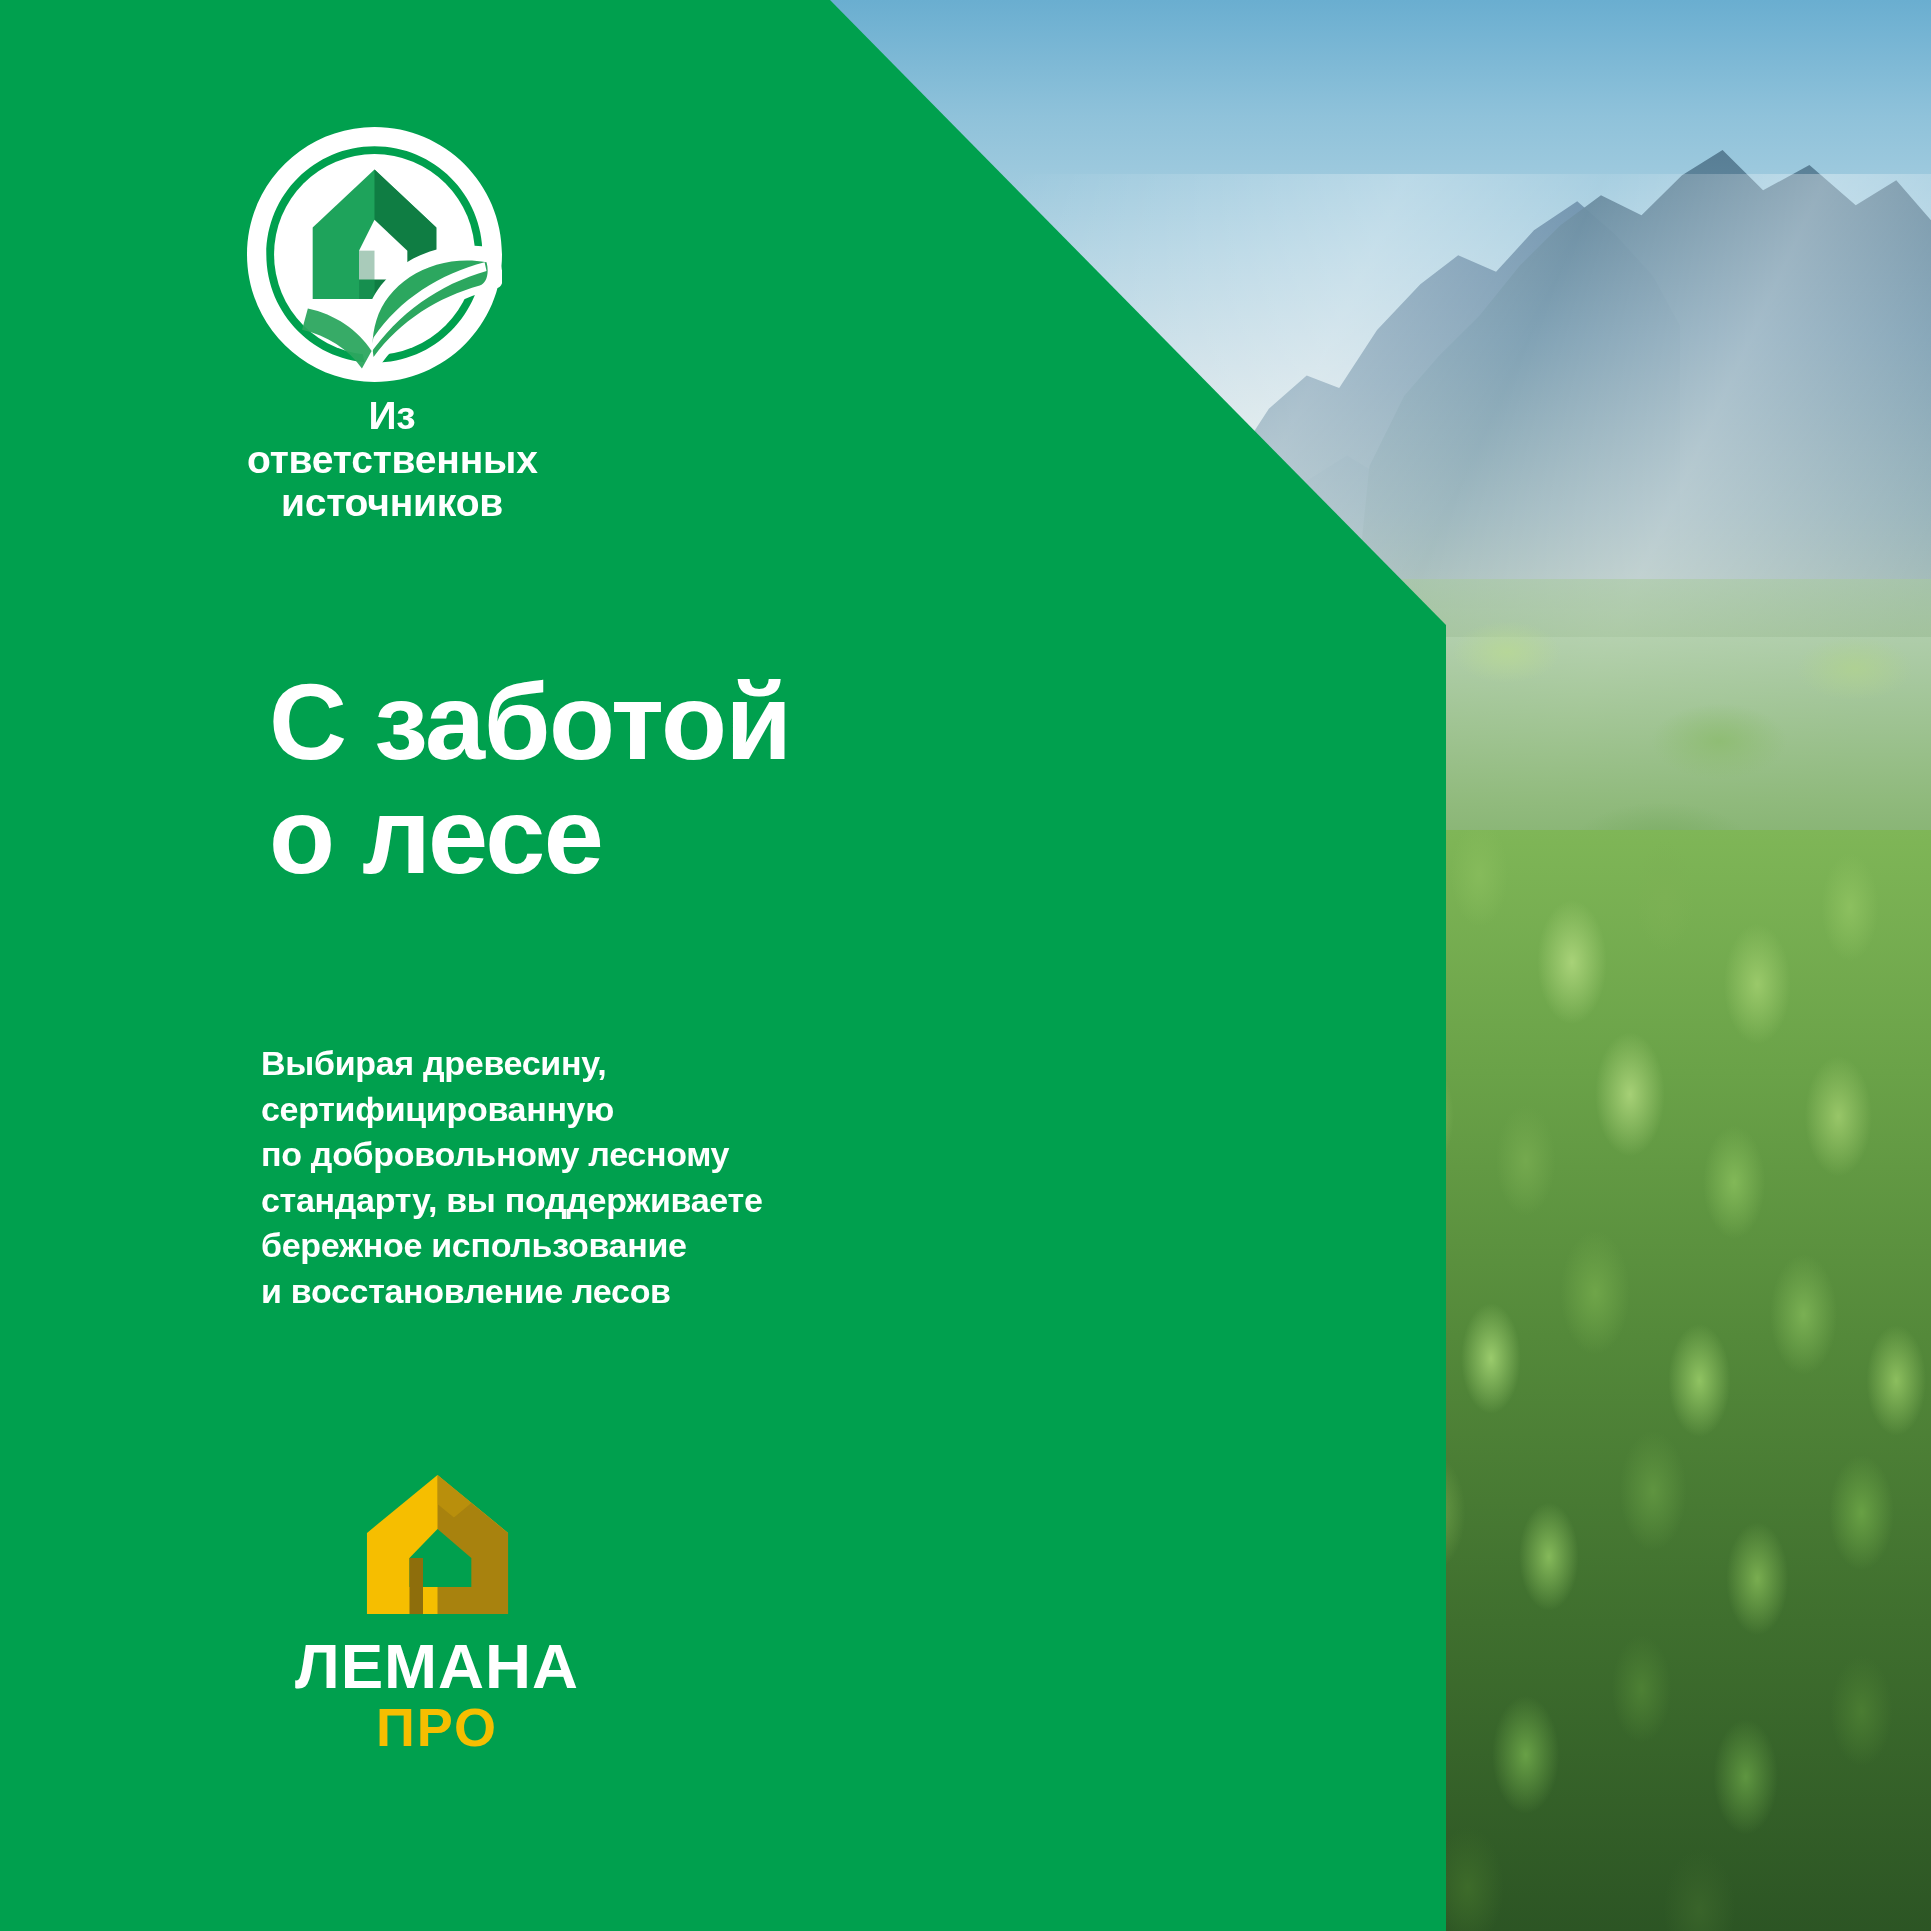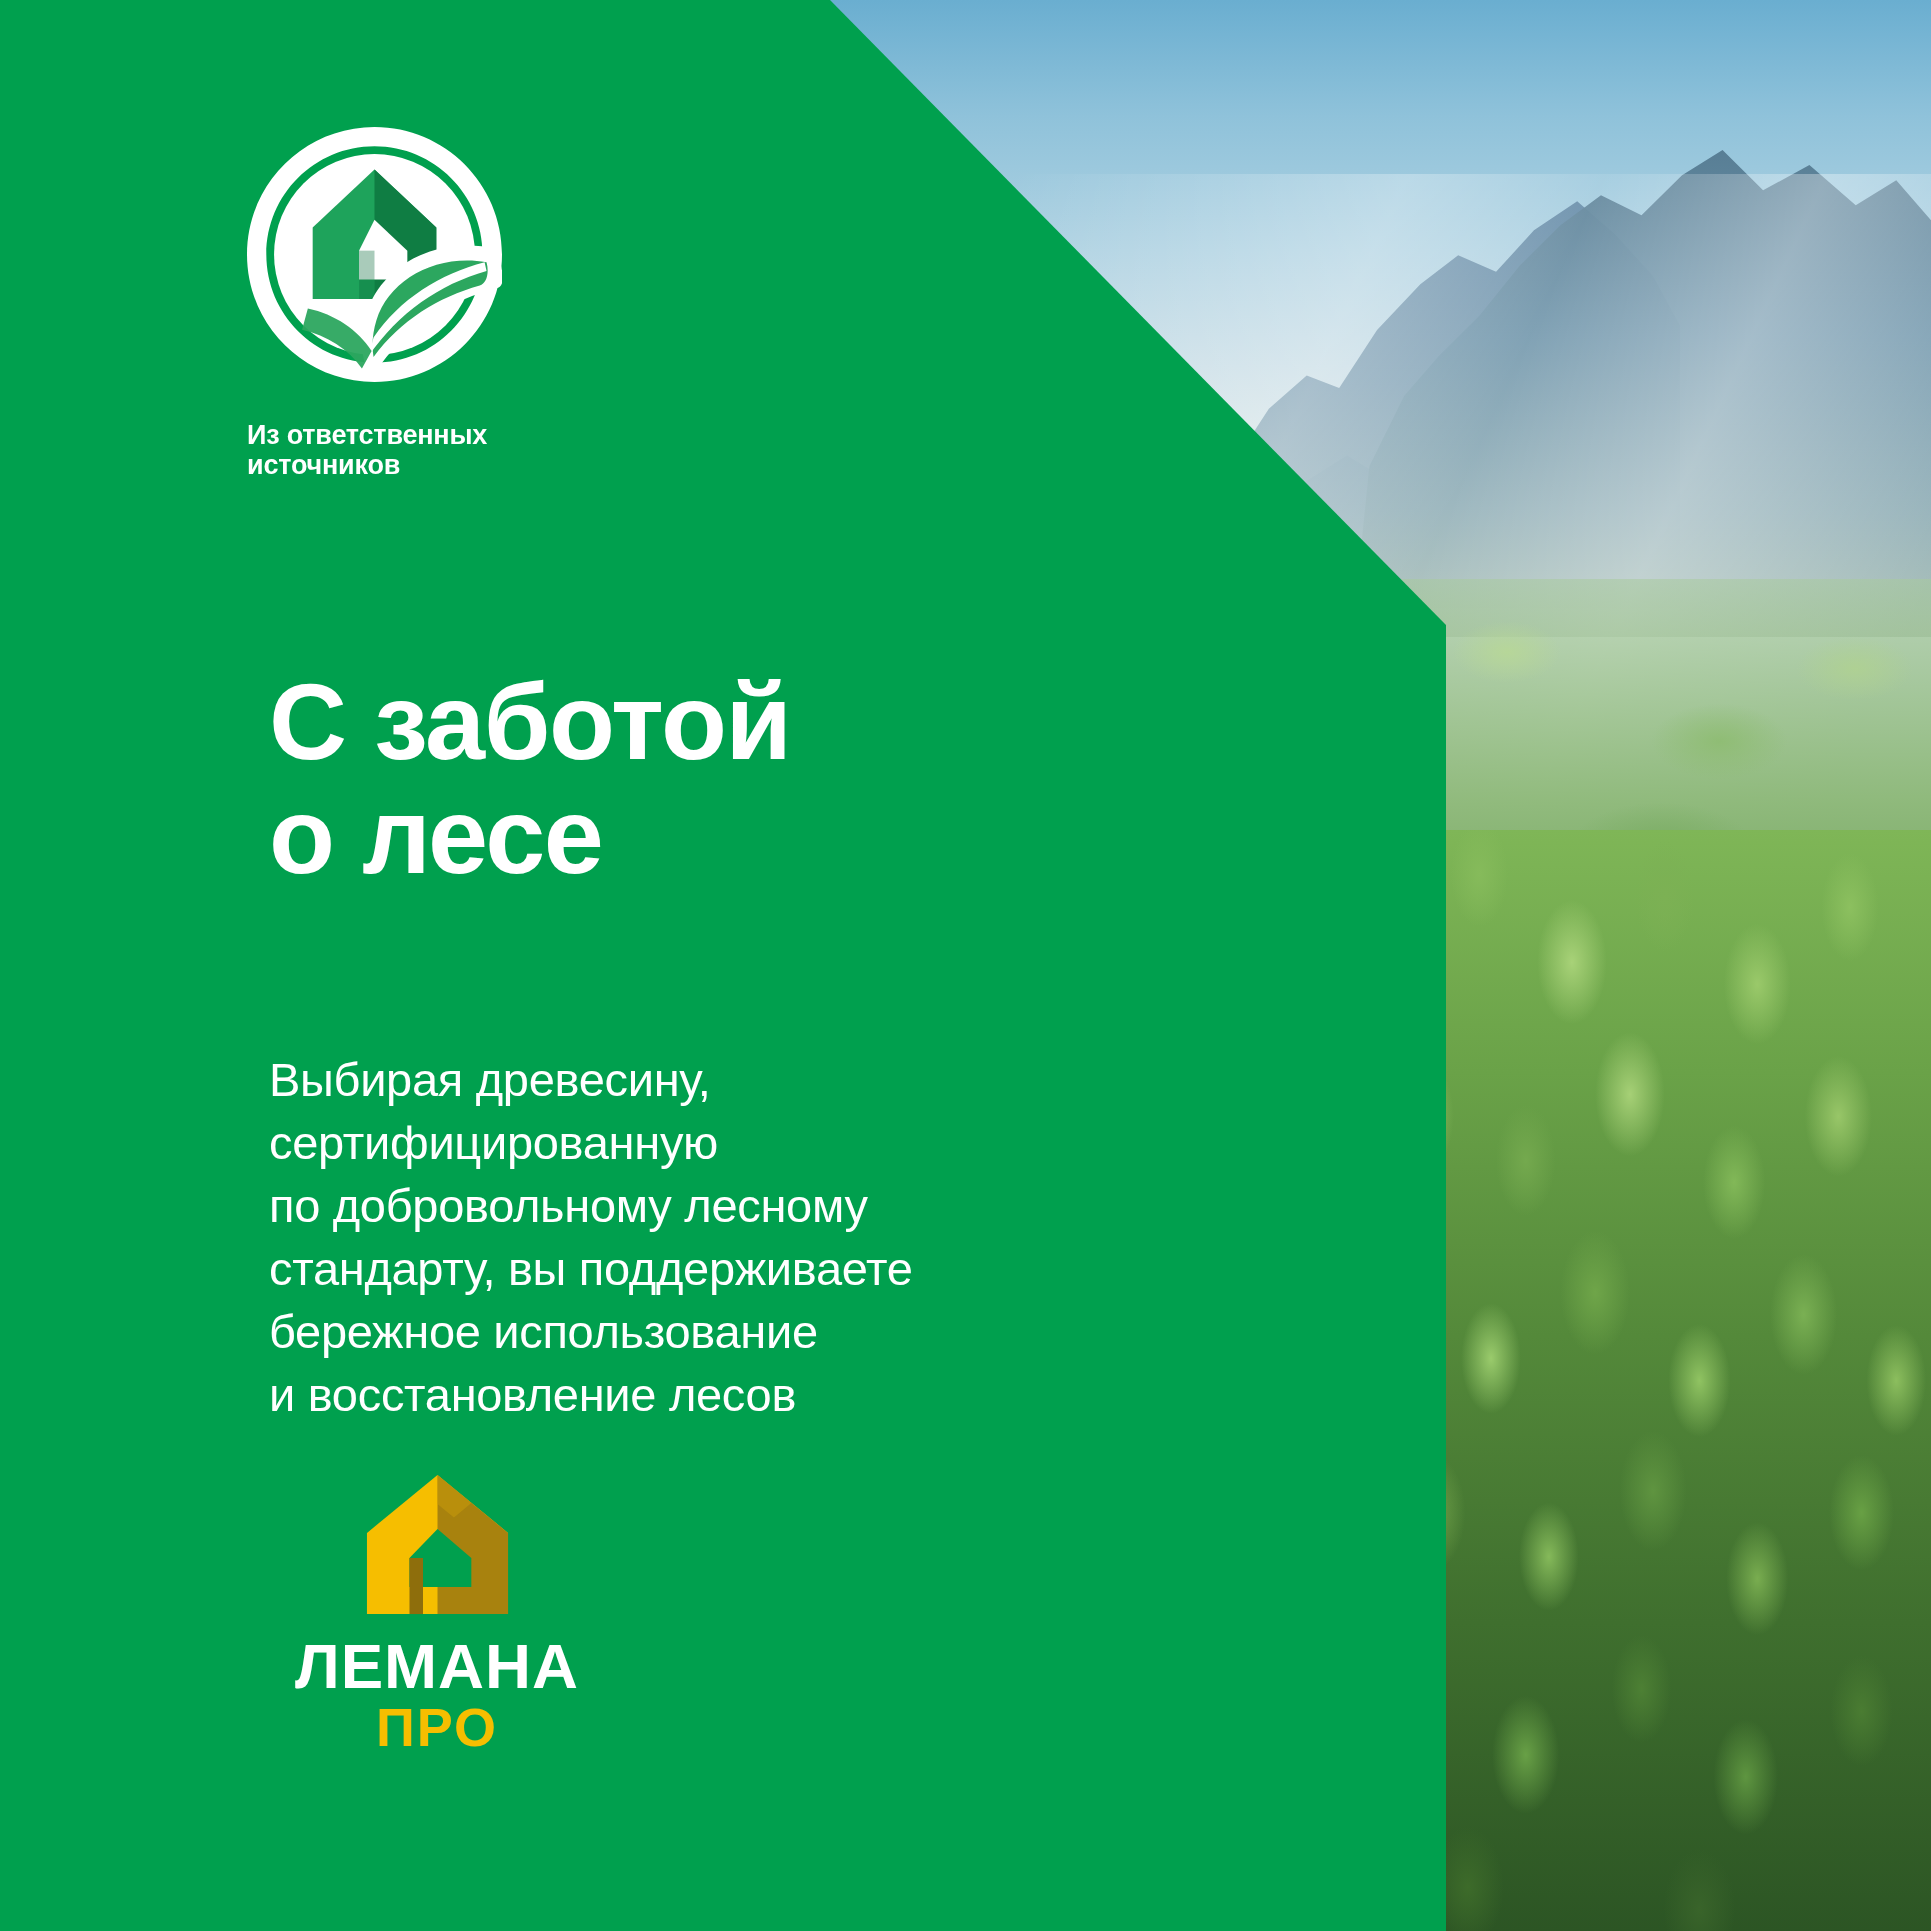--- a/index.html
+++ b/index.html
@@ -156,26 +156,27 @@
     left: 247px;
     top: 127px;
     width: 290px;
   }
   .badge-mark {
     width: 255px;
     height: 255px;
     display: block;
   }
   .badge-caption {
-    margin-top: 38px;
+    margin-top: 12px;
     width: 290px;
     color: #ffffff;
-    font-size: 27px;
+    font-size: 39px;
     font-weight: 700;
     line-height: 1.12;
+    text-align: center;
     letter-spacing: -0.2px;
     white-space: pre-line;
   }
 
   
   .headline {
     position: absolute;
     left: 253px;
     top: 649px;
     color: #ffffff;
@@ -186,26 +187,26 @@
     white-space: pre-line;
     margin: 16px;
   }
 
   
   .body-copy {
     position: absolute;
     left: 253px;
     top: 1033px;
     color: #ffffff;
-    font-size: 47px;
-    font-weight: 400;
+    font-size: 34px;
+    font-weight: 700;
     line-height: 1.34;
     letter-spacing: -0.3px;
     white-space: pre-line;
-    margin: 16px;
+    margin: 8px;
   }
 
   
   .brand {
     position: absolute;
     left: 263px;
     top: 1473px;
     width: 348px;
     text-align: center;
   }

